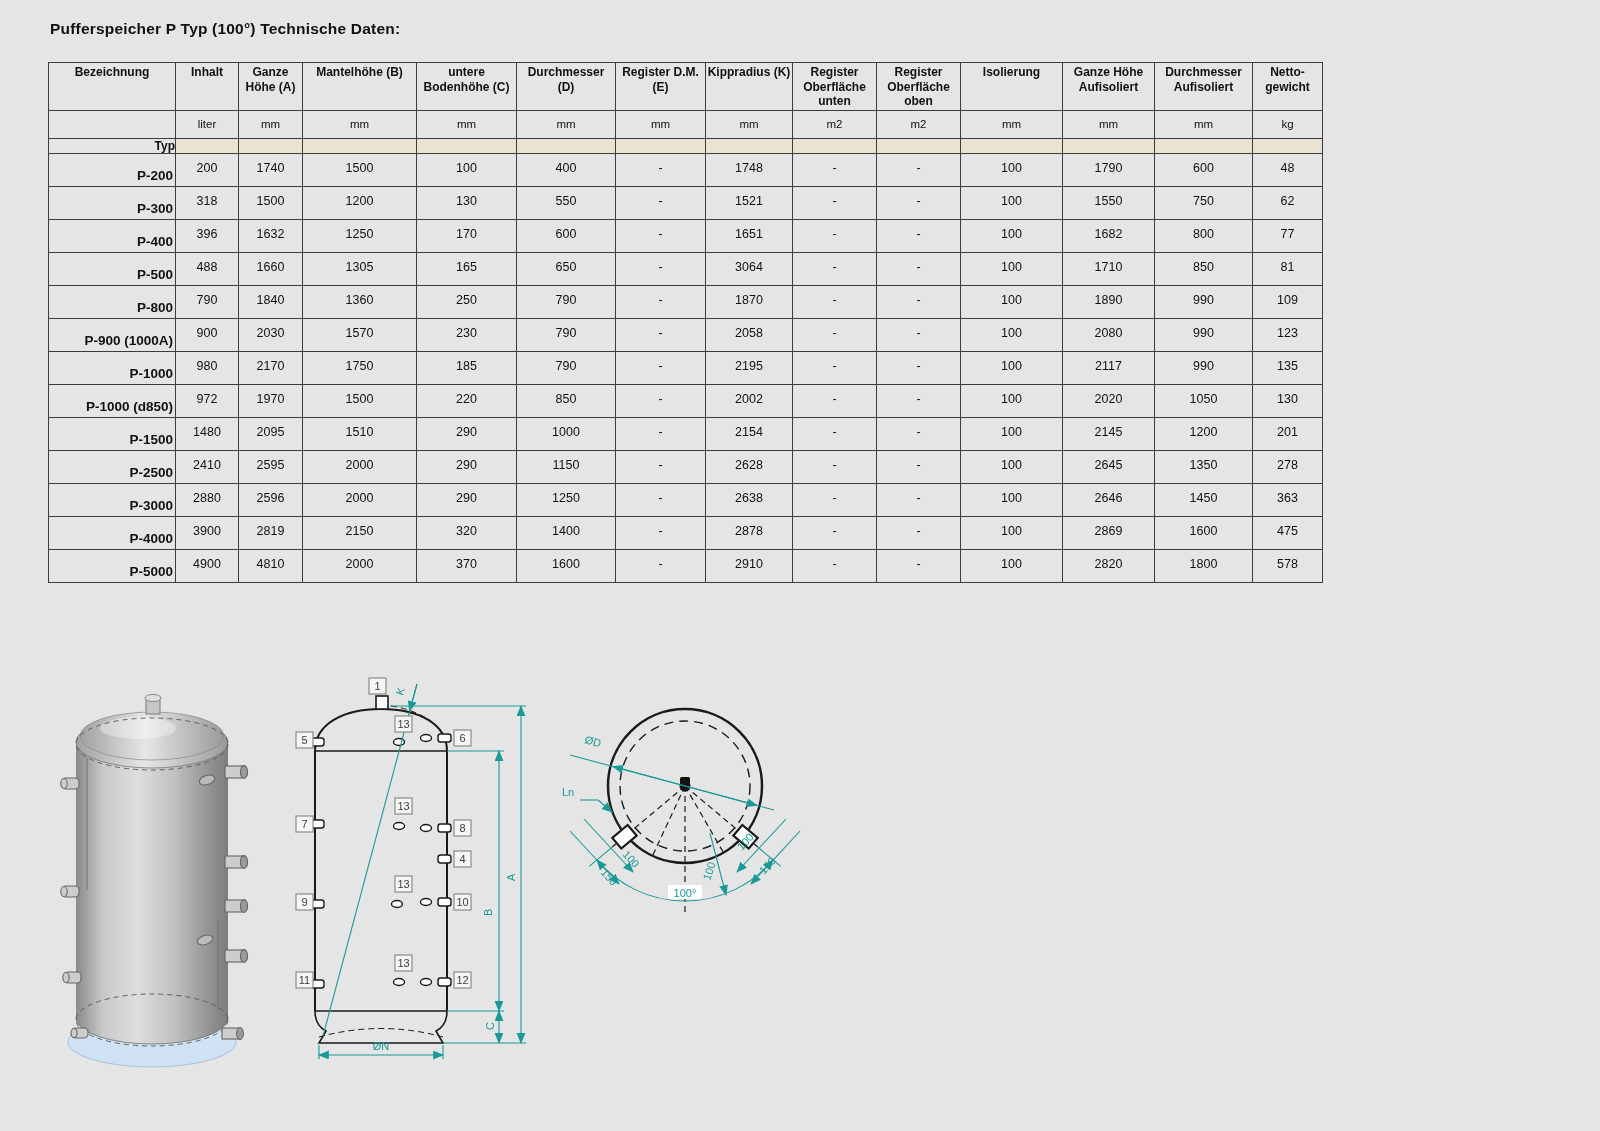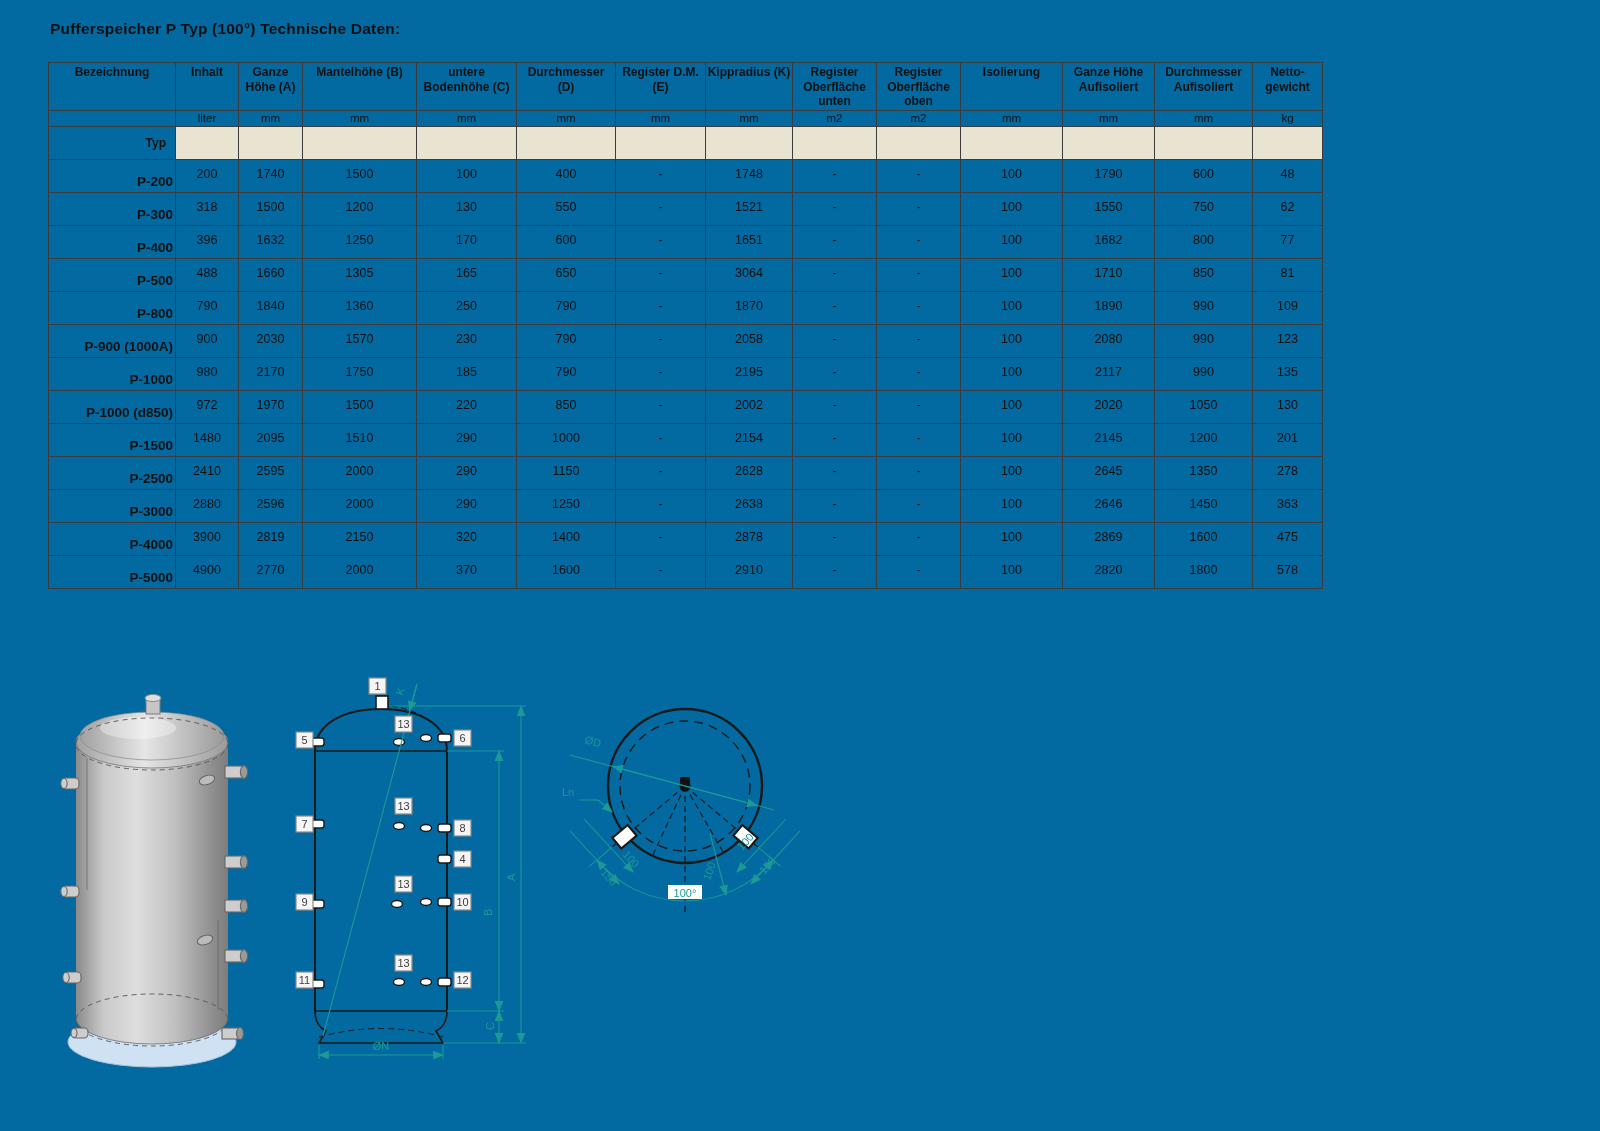--- a/index.html
+++ b/index.html
@@ -1,25 +1,25 @@
 <!DOCTYPE html>
 <html style="--accent: #1a9a96; --typ-bg: #e9e4d1; --base-blue: #cfe2f4;"><head>
 <meta charset="utf-8">
 <style>
   :root { --accent:#1a9a96; --typ-bg:#e9e4d1; --base-blue:#cfe2f4; }
   * { box-sizing:border-box; }
   body { margin:0; background:#fff; font-family:"Liberation Sans", sans-serif; color:#111; }
-  .page { position:relative; width:1600px; height:1131px; background:#0369a1; overflow:hidden; }
+  .page { position:relative; width:1600px; height:1131px; background:#e5e5e5; overflow:hidden; }
   .title { position:absolute; left:50px; top:20px; font-size:15.5px; font-weight:bold; letter-spacing:.2px; }
 
   table.tech { position:absolute; left:48px; top:62px; border-collapse:collapse; table-layout:fixed; }
   table.tech th, table.tech td { border:1px solid #3c3c3c; overflow:hidden; }
   table.tech th { font-size:12px; font-weight:bold; text-align:center; vertical-align:top; padding:2px 1px 1px; line-height:1.22; height:46px;margin-left:16px; }
-  td.unit { font-size:11.5px; text-align:center; vertical-align:middle; height:16px; padding:0; line-height:1; }
-  tr.typ-row td { height:13px; padding:9px; }
+  td.unit { font-size:11.5px; text-align:center; vertical-align:middle; height:28px; padding:0; line-height:1; }
+  tr.typ-row td { height:13px; padding:0; }
   td.typ-name { font-weight:bold; font-size:12px; text-align:right; padding-right:2px; vertical-align:middle; }
   td.typ-fill { background:var(--typ-bg); }
   td.name-cell { font-weight:bold; font-size:13.5px; text-align:right; vertical-align:bottom; padding:8px 2px 3px 0; }
   td.val-cell  { font-size:12.5px; text-align:center; vertical-align:top; padding-top:7px; height:33px; }
 
   .fig3d    { position:absolute; left:60px;  top:680px; }
   .figfront { position:absolute; left:295px; top:676px; }
   .figtop   { position:absolute; left:540px; top:683px; }
 
   .blk  { stroke:#1a1a1a; }
@@ -293,21 +293,21 @@
           <td class="val-cell">-</td>
           <td class="val-cell">-</td>
           <td class="val-cell">100</td>
           <td class="val-cell">2869</td>
           <td class="val-cell">1600</td>
           <td class="val-cell">475</td>
         </tr>
         <tr>
           <td class="name-cell">P-5000</td>
           <td class="val-cell">4900</td>
-          <td class="val-cell">2770</td>
+          <td class="val-cell">4810</td>
           <td class="val-cell">2000</td>
           <td class="val-cell">370</td>
           <td class="val-cell">1600</td>
           <td class="val-cell">-</td>
           <td class="val-cell">2910</td>
           <td class="val-cell">-</td>
           <td class="val-cell">-</td>
           <td class="val-cell">100</td>
           <td class="val-cell">2820</td>
           <td class="val-cell">1800</td>

